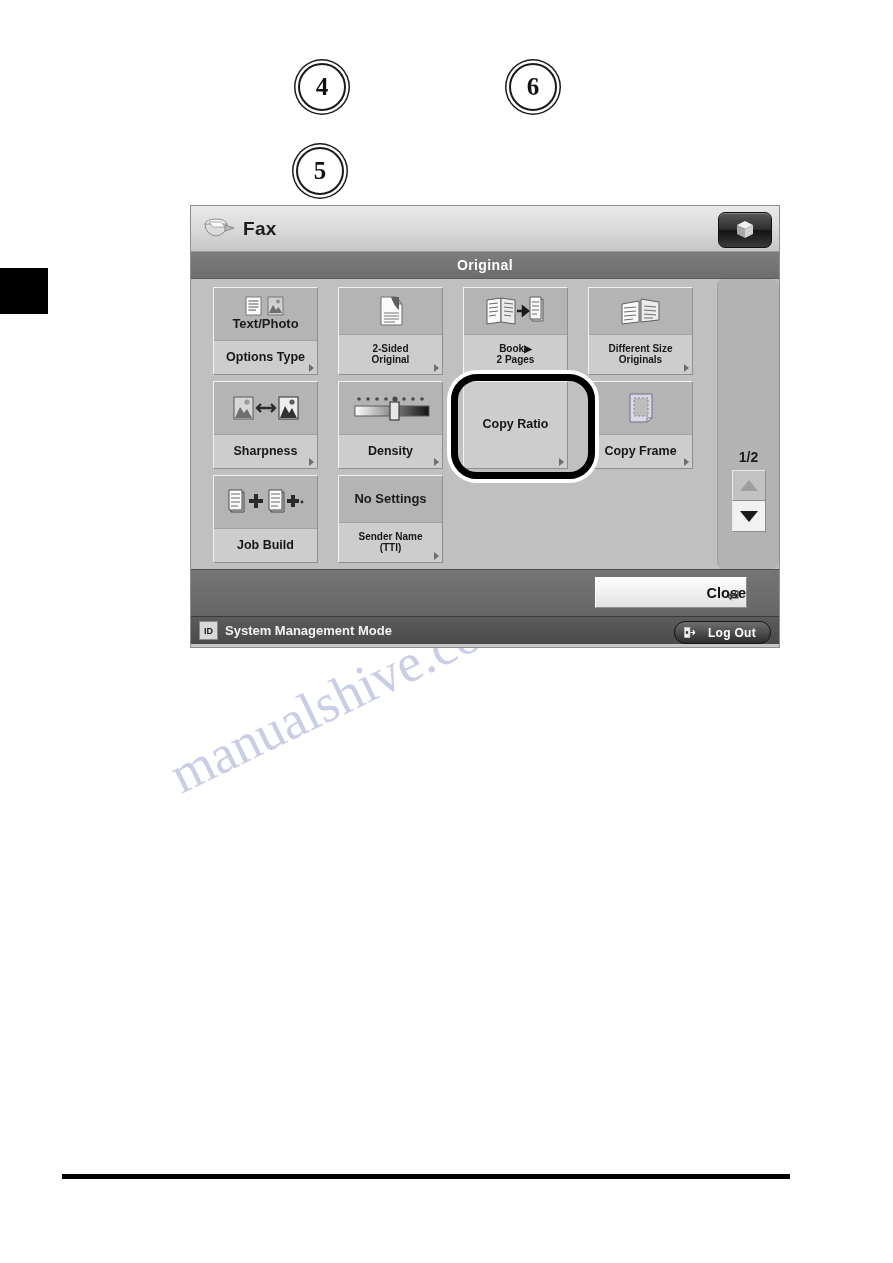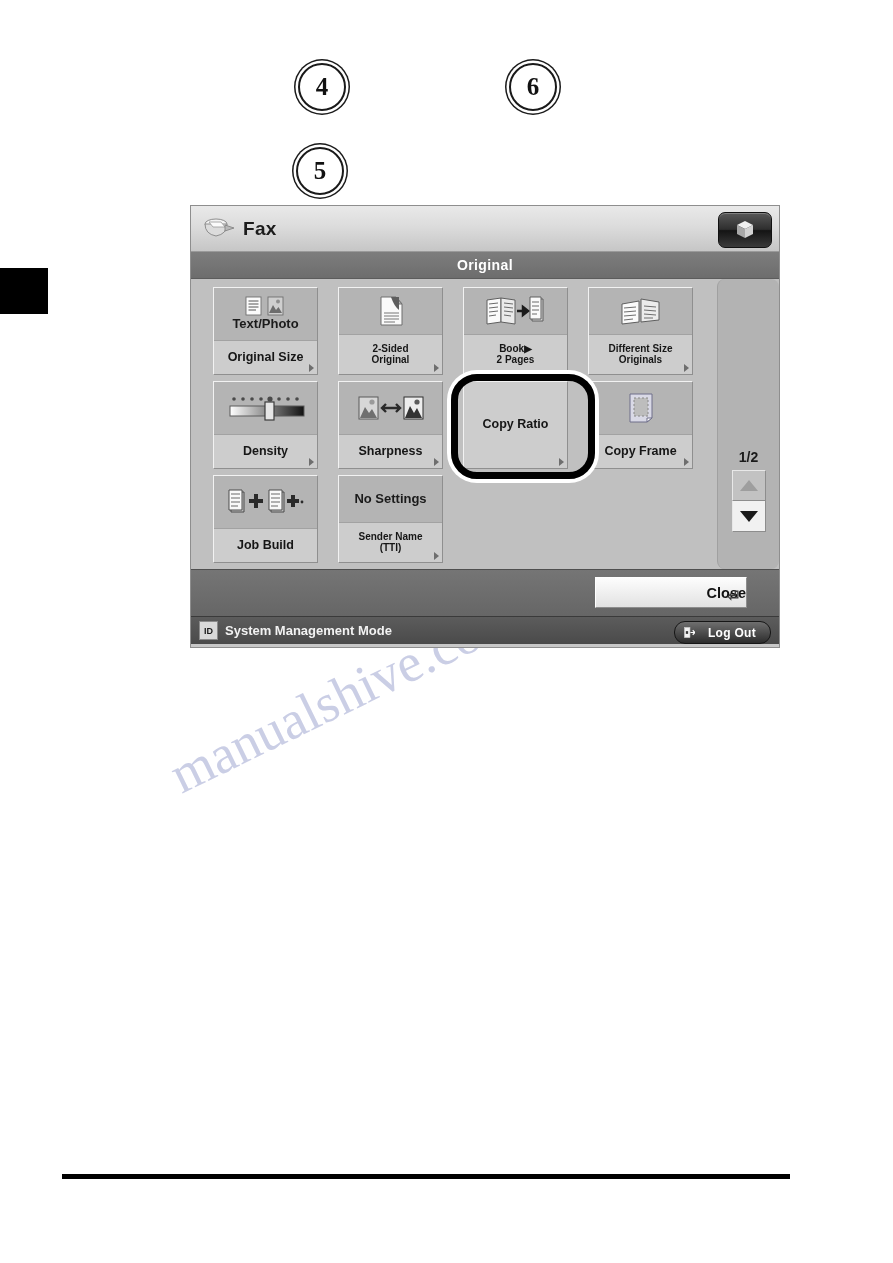--- a/index.html
+++ b/index.html
@@ -222,21 +222,21 @@
                 <line x1="5.5" y1="11" x2="15.5" y2="11"></line>
                   <line x1="5.5" y1="14" x2="13" y2="14"></line>
               </g>
               <rect x="25" y="1" width="15" height="18" fill="#cfcfcf" stroke="#6f6f6f" stroke-width=".9"></rect>
               <path d="M26 17 L30 9 L33 14 L35.5 11 L39 17 Z" fill="#6d6d6d"></path>
               <circle cx="35" cy="5.5" r="2" fill="#8f8f8f"></circle>
             </svg>
             <span>Text/Photo</span>
           </div>
         </div>
-        <div class="lbl">Original Size</div>
+        <div class="lbl">Options Type</div>
         <span class="arrow-br"></span>
       </div>
 
       <div class="obtn tall-label">
         <div class="top">
           <svg viewBox="0 0 34 34" width="34" height="34">
             <path d="M7 3 L22 3 L28 10 L28 31 L7 31 Z" fill="#fafafa" stroke="#6f6f6f" stroke-width="1"></path>
             <path d="M22 3 L28 10 L22 10 Z" fill="#b5b5b5" stroke="#6f6f6f" stroke-width="1"></path>
             <path d="M17 3 L25 3 L25 16 Q20 12 17 3 Z" fill="#5e5e5e"></path>
             <g stroke="#777" stroke-width="1">
@@ -299,20 +299,36 @@
             </g>
           </svg>
         </div>
         <div class="lbl two" style="white-space:pre-line;">Different Size
 Originals</div>
         <span class="arrow-br"></span>
       </div>
 
       <div class="obtn">
         <div class="top">
+          <svg viewBox="0 0 70 30" width="70" height="30">
+            <rect x="3" y="4" width="19" height="22" fill="#d7d7d7" stroke="#5a5a5a" stroke-width="1"></rect>
+            <path d="M4 25 L9 14 L13 20 L16 16 L21 25 Z" fill="#6f6f6f"></path>
+            <circle cx="16" cy="9" r="2.6" fill="#9a9a9a"></circle>
+            <rect x="48" y="4" width="19" height="22" fill="#ededed" stroke="#2f2f2f" stroke-width="1"></rect>
+            <path d="M49 25 L54 13 L58 20 L61 15 L66 25 Z" fill="#333"></path>
+            <circle cx="61" cy="9" r="2.6" fill="#5c5c5c"></circle>
+            <path d="M27 15 L43 15 M30 11 L26 15 L30 19 M40 11 L44 15 L40 19" stroke="#2a2a2a" stroke-width="2.4" fill="none"></path>
+          </svg>
+        </div>
+        <div class="lbl">Sharpness</div>
+        <span class="arrow-br"></span>
+      </div>
+
+      <div class="obtn">
+        <div class="top">
           <svg viewBox="0 0 84 30" width="84" height="30">
             <g fill="#4a4a4a">
               <circle cx="10" cy="6" r="1.8"></circle>
                 <circle cx="19" cy="6" r="1.8"></circle>
                 <circle cx="28" cy="6" r="1.8"></circle>
               <circle cx="37" cy="6" r="1.8"></circle>
                 <circle cx="46" cy="6" r="2.6"></circle>
                 <circle cx="55" cy="6" r="1.8"></circle>
               <circle cx="64" cy="6" r="1.8"></circle>
                 <circle cx="73" cy="6" r="1.8"></circle>
@@ -325,36 +341,20 @@
             </defs>
             <rect x="6" y="13" width="74" height="10" fill="url(#dgrad)" stroke="#5a5a5a" stroke-width="1"></rect>
             <rect x="41" y="9" width="9" height="18" fill="#e6e6e6" stroke="#3c3c3c" stroke-width="1.2"></rect>
           </svg>
         </div>
         <div class="lbl">Density</div>
         <span class="arrow-br"></span>
       </div>
 
       <div class="obtn">
-        <div class="top">
-          <svg viewBox="0 0 70 30" width="70" height="30">
-            <rect x="3" y="4" width="19" height="22" fill="#d7d7d7" stroke="#5a5a5a" stroke-width="1"></rect>
-            <path d="M4 25 L9 14 L13 20 L16 16 L21 25 Z" fill="#6f6f6f"></path>
-            <circle cx="16" cy="9" r="2.6" fill="#9a9a9a"></circle>
-            <rect x="48" y="4" width="19" height="22" fill="#ededed" stroke="#2f2f2f" stroke-width="1"></rect>
-            <path d="M49 25 L54 13 L58 20 L61 15 L66 25 Z" fill="#333"></path>
-            <circle cx="61" cy="9" r="2.6" fill="#5c5c5c"></circle>
-            <path d="M27 15 L43 15 M30 11 L26 15 L30 19 M40 11 L44 15 L40 19" stroke="#2a2a2a" stroke-width="2.4" fill="none"></path>
-          </svg>
-        </div>
-        <div class="lbl">Sharpness</div>
-        <span class="arrow-br"></span>
-      </div>
-
-      <div class="obtn">
         <div class="lbl">Copy Ratio</div>
         <span class="arrow-br"></span>
       </div>
 
       <div class="obtn">
         <div class="top">
           <svg viewBox="0 0 30 34" width="30" height="34">
             <path d="M4 3 L26 3 L26 27 L21 31 L4 31 Z" fill="#d9d9e6" stroke="#6f6f8a" stroke-width="1"></path>
             <rect x="8" y="7" width="14" height="18" fill="#bdbdbd" stroke="#888" stroke-width="1" stroke-dasharray="2 2"></rect>
             <path d="M26 27 L21 31 L21 27 Z" fill="#ffffff" stroke="#6f6f8a" stroke-width="1"></path>

